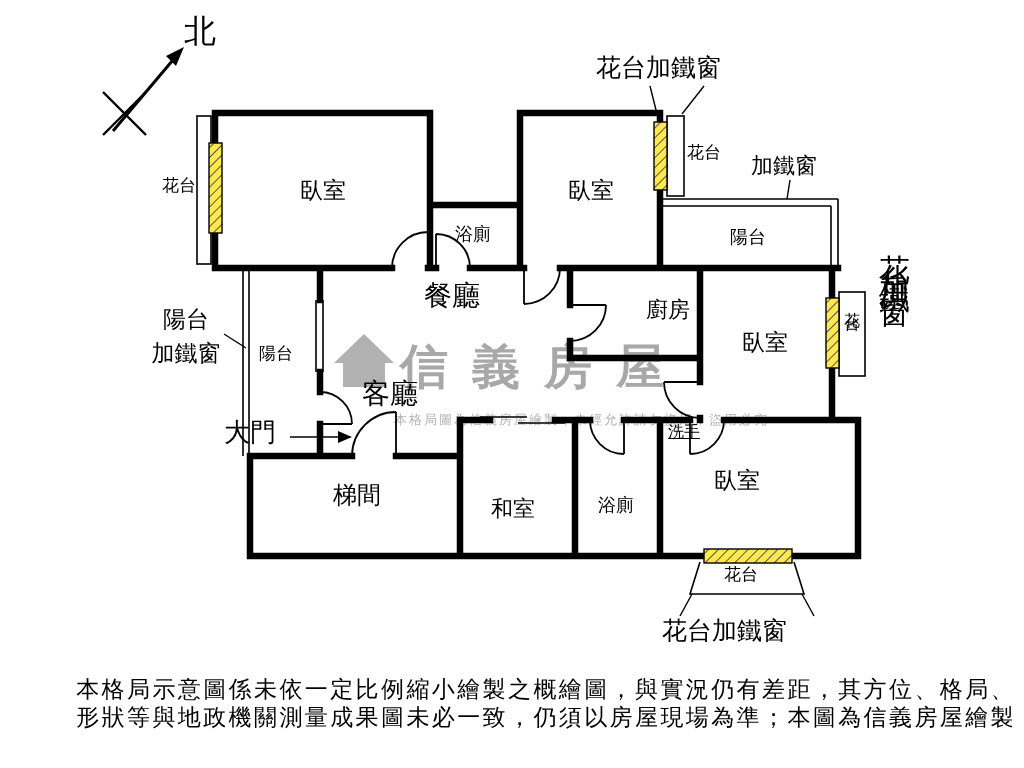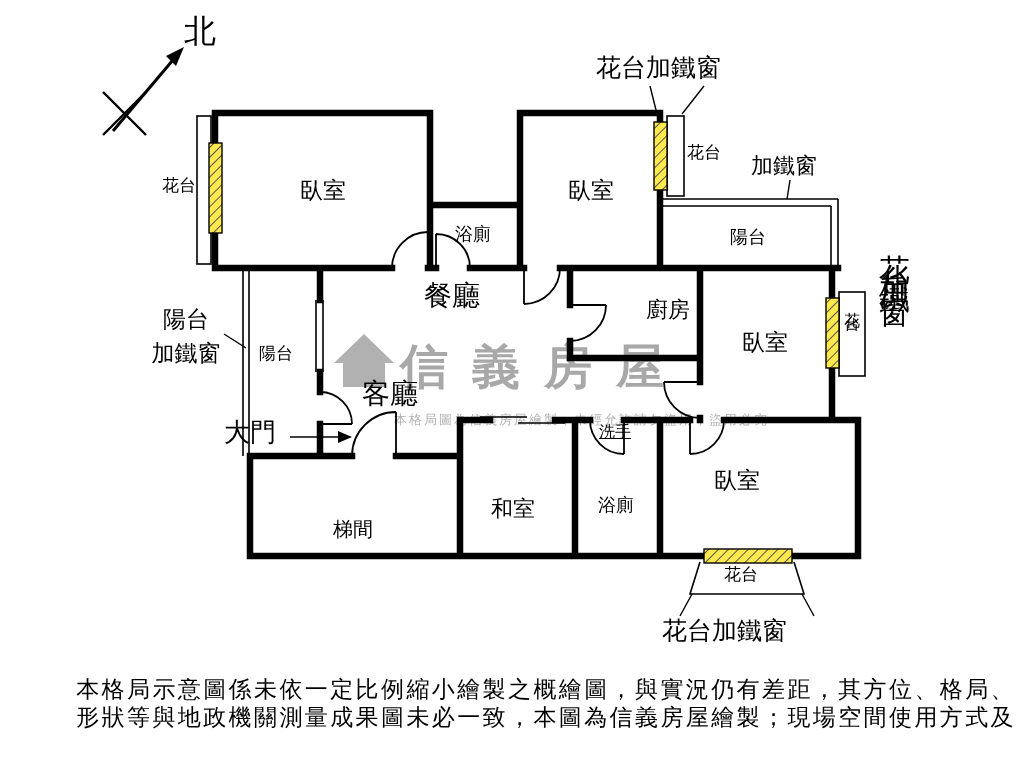--- a/index.html
+++ b/index.html
@@ -111,24 +111,24 @@
   <div class="lbl" style="left:300px; top:178px; font-size:23px;">臥室</div>
   <div class="lbl" style="left:455px; top:224px; font-size:18px;">浴廁</div>
   <div class="lbl" style="left:568px; top:178px; font-size:23px;">臥室</div>
   <div class="lbl" style="left:730px; top:227px; font-size:18px;">陽台</div>
   <div class="lbl" style="left:424px; top:280px; font-size:28px;">餐廳</div>
   <div class="lbl" style="left:646px; top:300px; font-size:22px;font-family:Liberation Mono, monospace;">廚房</div>
   <div class="lbl" style="left:742px; top:330px; font-size:23px;">臥室</div>
   <div class="lbl" style="left:259px; top:344px; font-size:17px;">陽台</div>
   <div class="lbl" style="left:362px; top:378px; font-size:28px;">客廳</div>
   <div class="lbl" style="left:224px; top:418px; font-size:26px;">大門</div>
-  <div class="lbl" style="left:333px; top:518px; font-size:20px;">梯間</div>
+  <div class="lbl" style="left:333px; top:482px; font-size:24px;">梯間</div>
   <div class="lbl" style="left:491px; top:497px; font-size:22px;">和室</div>
-  <div class="lbl" style="left:599px; top:423px; font-size:16px;text-decoration:underline;">洗手</div>
+  <div class="lbl" style="left:668px; top:423px; font-size:16px;text-decoration:underline;">洗手</div>
   <div class="lbl" style="left:598px; top:495px; font-size:18px;">浴廁</div>
   <div class="lbl" style="left:714px; top:468px; font-size:23px;">臥室</div>
 
   <div class="disclaimer">
     <div>本格局示意圖係未依一定比例縮小繪製之概繪圖，與實況仍有差距，其方位、格局、</div>
-    <div>形狀等與地政機關測量成果圖未必一致，本圖為信義房屋繪製；現場空間使用方式及</div>
+    <div>形狀等與地政機關測量成果圖未必一致，仍須以房屋現場為準；本圖為信義房屋繪製</div>
   </div>
 
 </div>
 
 </body></html>

